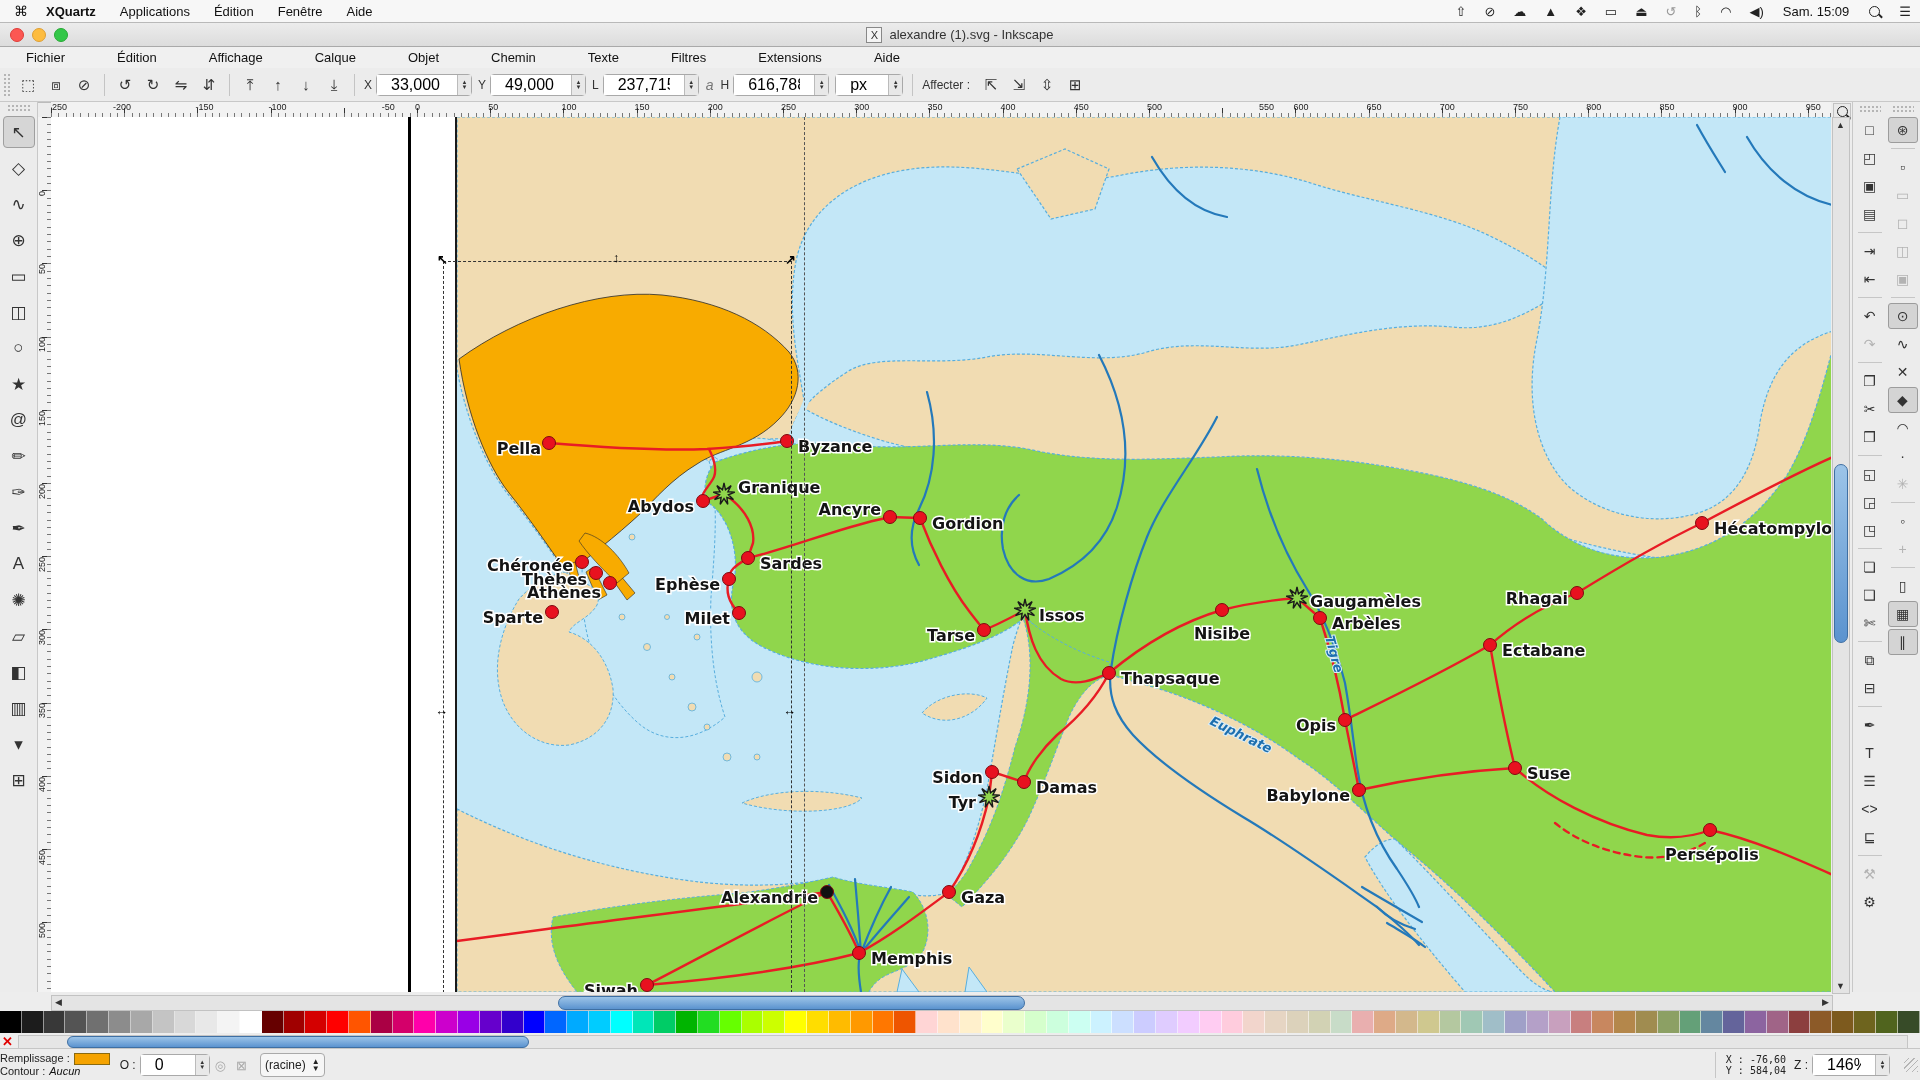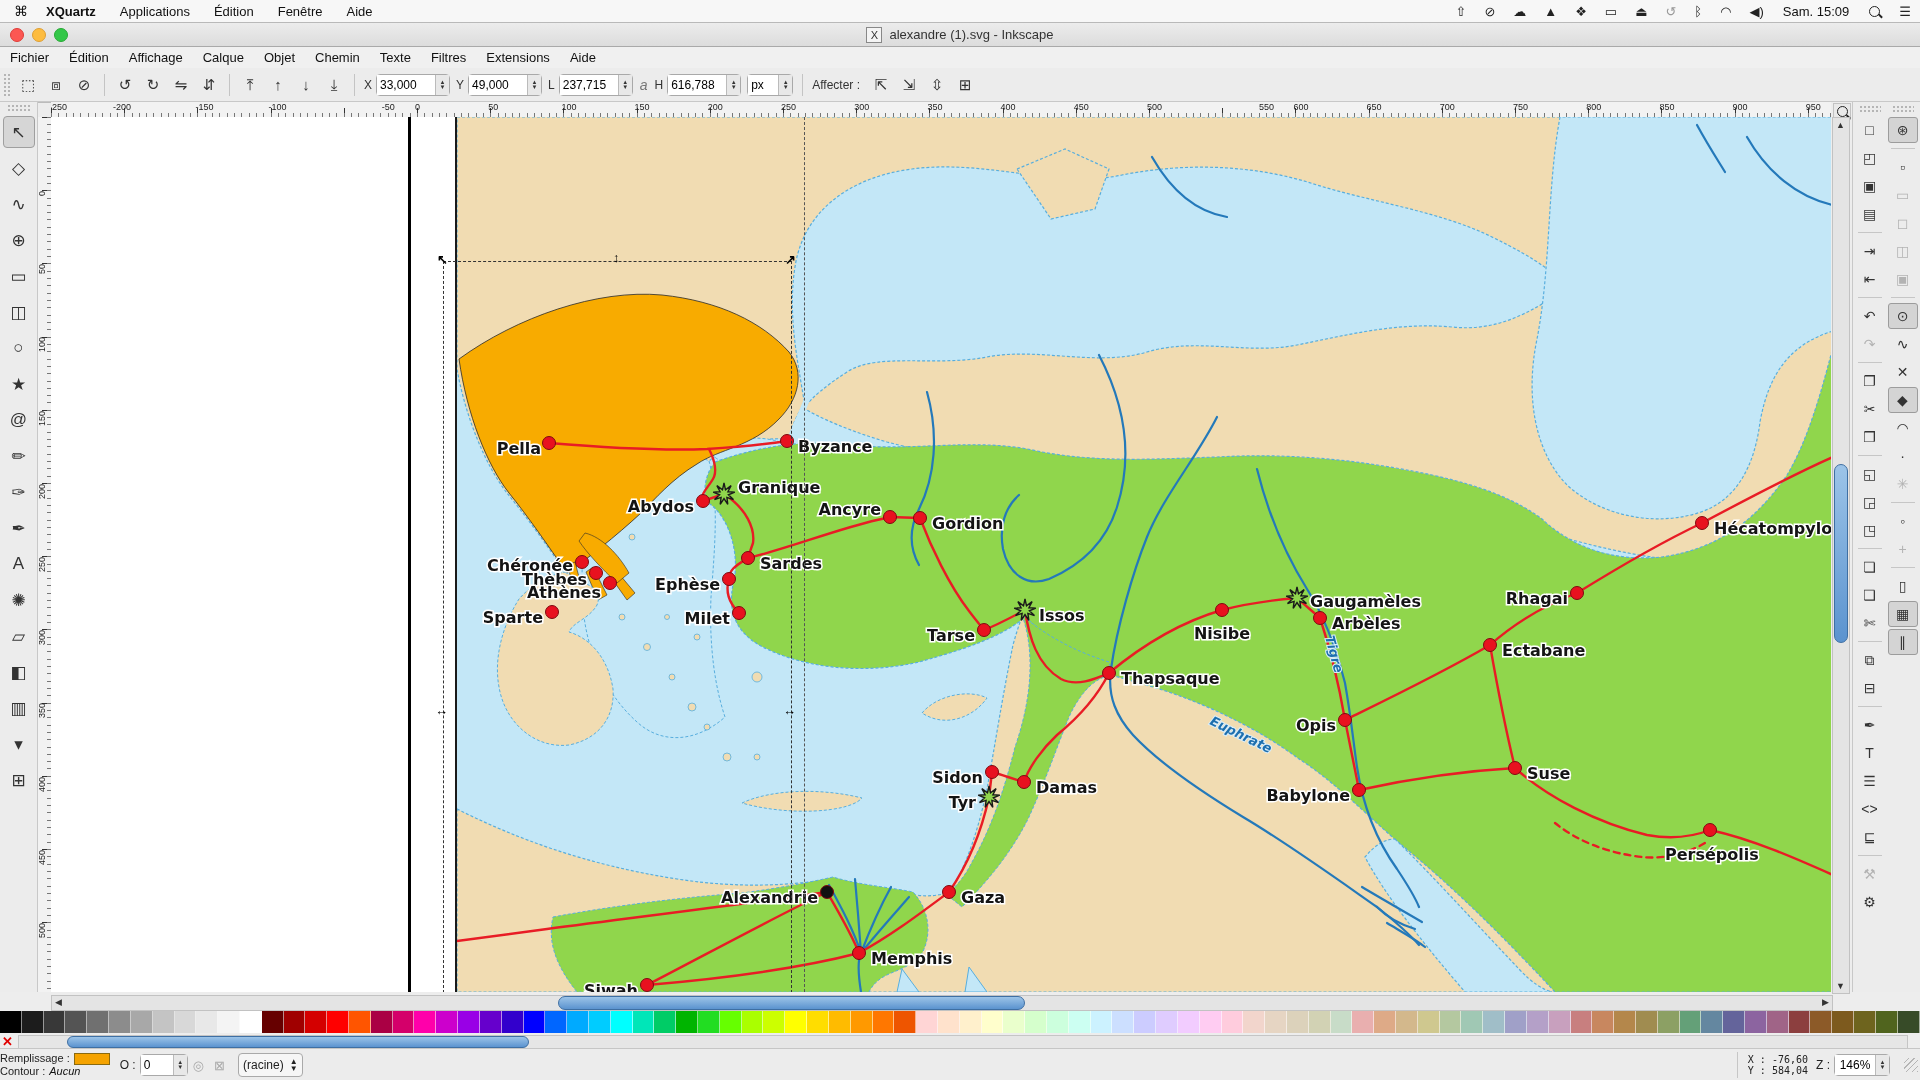--- a/index.html
+++ b/index.html
@@ -26,33 +26,33 @@
   #lights{position:absolute;left:10px;top:5px;display:flex;gap:8px;}
   #lights span{width:12px;height:12px;border-radius:50%;display:inline-block;}
   .lr{background:#fc5753;border:1px solid #df3d38;}
   .ly{background:#fdbc40;border:1px solid #de9f34;}
   .lg{background:#33c748;border:1px solid #27aa35;}
   #titlebar .xicon{display:inline-block;border:1px solid #888;background:#f4f4f4;color:#333;
     font-size:11px;width:14px;height:14px;line-height:14px;text-align:center;margin-right:7px;}
   
   #inkmenu{position:absolute;left:0;top:47px;width:1920px;height:21px;background:#f0f0f0;
     border-bottom:1px solid #cfcfcf;display:flex;align-items:center;font-size:13px;color:#111;}
-  #inkmenu .mitem{padding:0 10px;}
+  #inkmenu .mitem{padding:0 26px;}
   
   #toolbar{position:absolute;left:0;top:68px;width:1920px;height:33px;background:#ececec;
     border-bottom:1px solid #c8c8c8;display:flex;align-items:center;font-size:12px;color:#222;}
   .tbtn{min-width:24px;height:24px;margin:0 1px;border:1px solid transparent;border-radius:3px;
     display:flex;align-items:center;justify-content:center;font-size:15px;color:#333;}
   .tsep{width:1px;height:22px;background:#c4c4c4;margin:0 6px;}
   .thandle{width:8px;height:24px;margin:0 3px;
     background:radial-gradient(circle,#b5b5b5 1px,transparent 1.2px) 0 0/4px 4px;}
   .fld{display:flex;align-items:center;margin:0 3px;}
   .fld label{margin-right:4px;color:#333;}
   .spin{display:flex;align-items:stretch;border:1px solid #a9a9a9;border-radius:4px;background:#fff;height:20px;}
-  .spin input{border:0;width:52px;font-size:12px;padding:0 3px;font-family:"Liberation Sans",sans-serif;}
+  .spin input{border:0;width:52px;font-size:16px;padding:0 14px;font-family:"Liberation Sans",sans-serif;}
   .spin .arr{width:13px;display:flex;flex-direction:column;align-items:center;justify-content:center;
     font-size:6px;color:#333;background:#e8e8e8;border-left:1px solid #bbb;line-height:5px;}
   .unit .spin input{width:24px;}
   .lockg{font-style:italic;color:#777;margin:0 4px;font-size:14px;}
   
   #corner-mag{position:absolute;left:1833px;top:103px;width:16px;height:15px;background:#e9e9e9;
     border:1px solid #c2c2c2;display:flex;align-items:center;justify-content:center;}
   #hruler{position:absolute;left:51px;top:102px;width:1780px;height:15px;background:#f2f2f2;
     border-bottom:1px solid #9a9a9a;overflow:hidden;
     background-image:repeating-linear-gradient(90deg,#777 0 1px,transparent 1px 7.32px),

